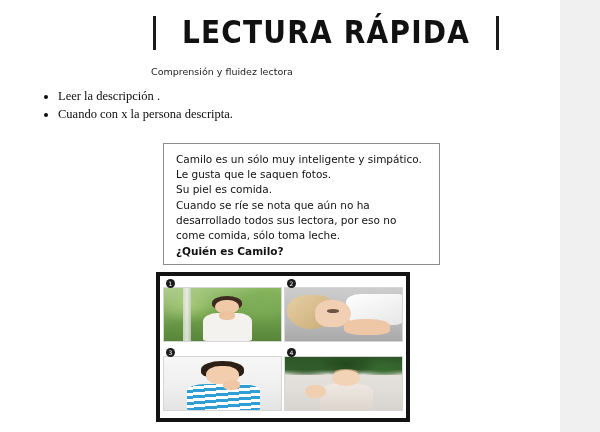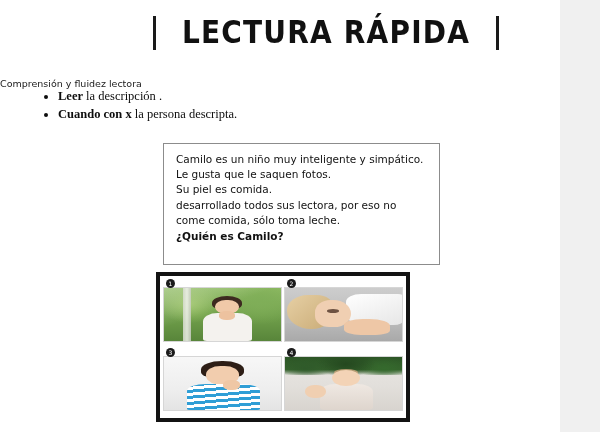--- a/index.html
+++ b/index.html
@@ -54,23 +54,23 @@
     letter-spacing: 1.2px;
     color: #111111;
     line-height: 1;
     white-space: nowrap;
     transform: scaleY(1.12);
   }
 
   .subtitle {
     position: absolute;
     left: 0;
-    top: 78px;
+    top: 66px;
     width: 444px;
-    text-align: left;
+    text-align: center;
     font-family: "DejaVu Sans", sans-serif;
     font-size: 9.5px;
     color: #1a1a1a;
   }
 
   
   .bullet-list {
     position: absolute;
     left: 40px;
     top: 89px;
@@ -81,21 +81,21 @@
     font-size: 12.5px;
     color: #0d0d0d;
   }
   .bullet-list li {
     margin: 0 0 4px 0;
     line-height: 1.15;
   }
   .bullet-list li::marker {
     font-size: 12px;
   }
-  .kw { font-weight: bold; }
+  .kw { font-weight: normal; }
 
   
   #passage-box {
     position: absolute;
     left: 163px;
     top: 143px;
     width: 277px;
     height: 122px;
     border: 1px solid #8c8c8c;
     background: #ffffff;
@@ -297,23 +297,24 @@
   <ul class="bullet-list">
     <li>
       <span class="kw">Leer</span><span> la descripción .</span>
     </li>
     <li>
       <span class="kw">Cuando con x</span><span>  la persona descripta.</span>
     </li>
   </ul>
 
   <div id="passage-box">
-    <div class="passage-line">Camilo es un niño muy inteligente y simpático.</div>
+    <div class="passage-line">Camilo es un sólo muy inteligente y simpático.</div>
     <div class="passage-line">Le gusta que le saquen fotos.</div>
     <div class="passage-line">Su piel es comida.</div>
+    <div class="passage-line">Cuando se ríe se nota que aún no ha</div>
     <div class="passage-line">desarrollado todos sus lectora, por eso no</div>
     <div class="passage-line">come comida, sólo toma leche.</div>
     <div class="passage-question">¿Quién es Camilo?</div>
   </div>
 
   <div id="photo-grid">
 
     <div class="photo-cell">
       <span class="badge">1</span>
       <div class="photo ph1">

